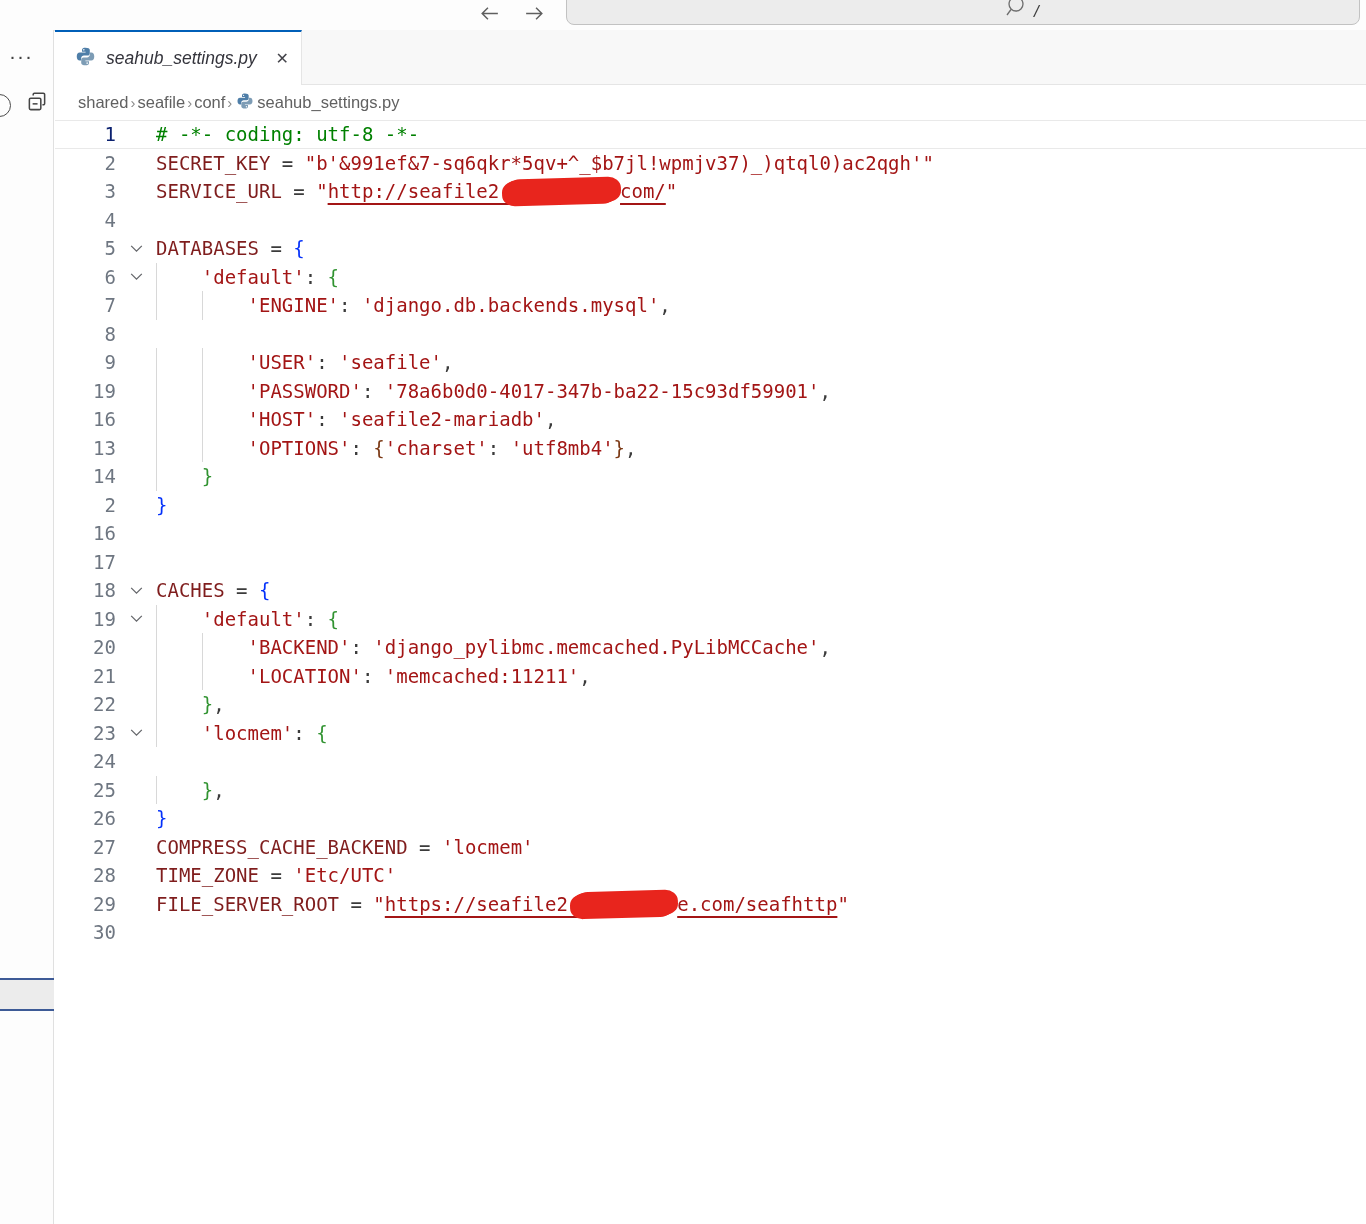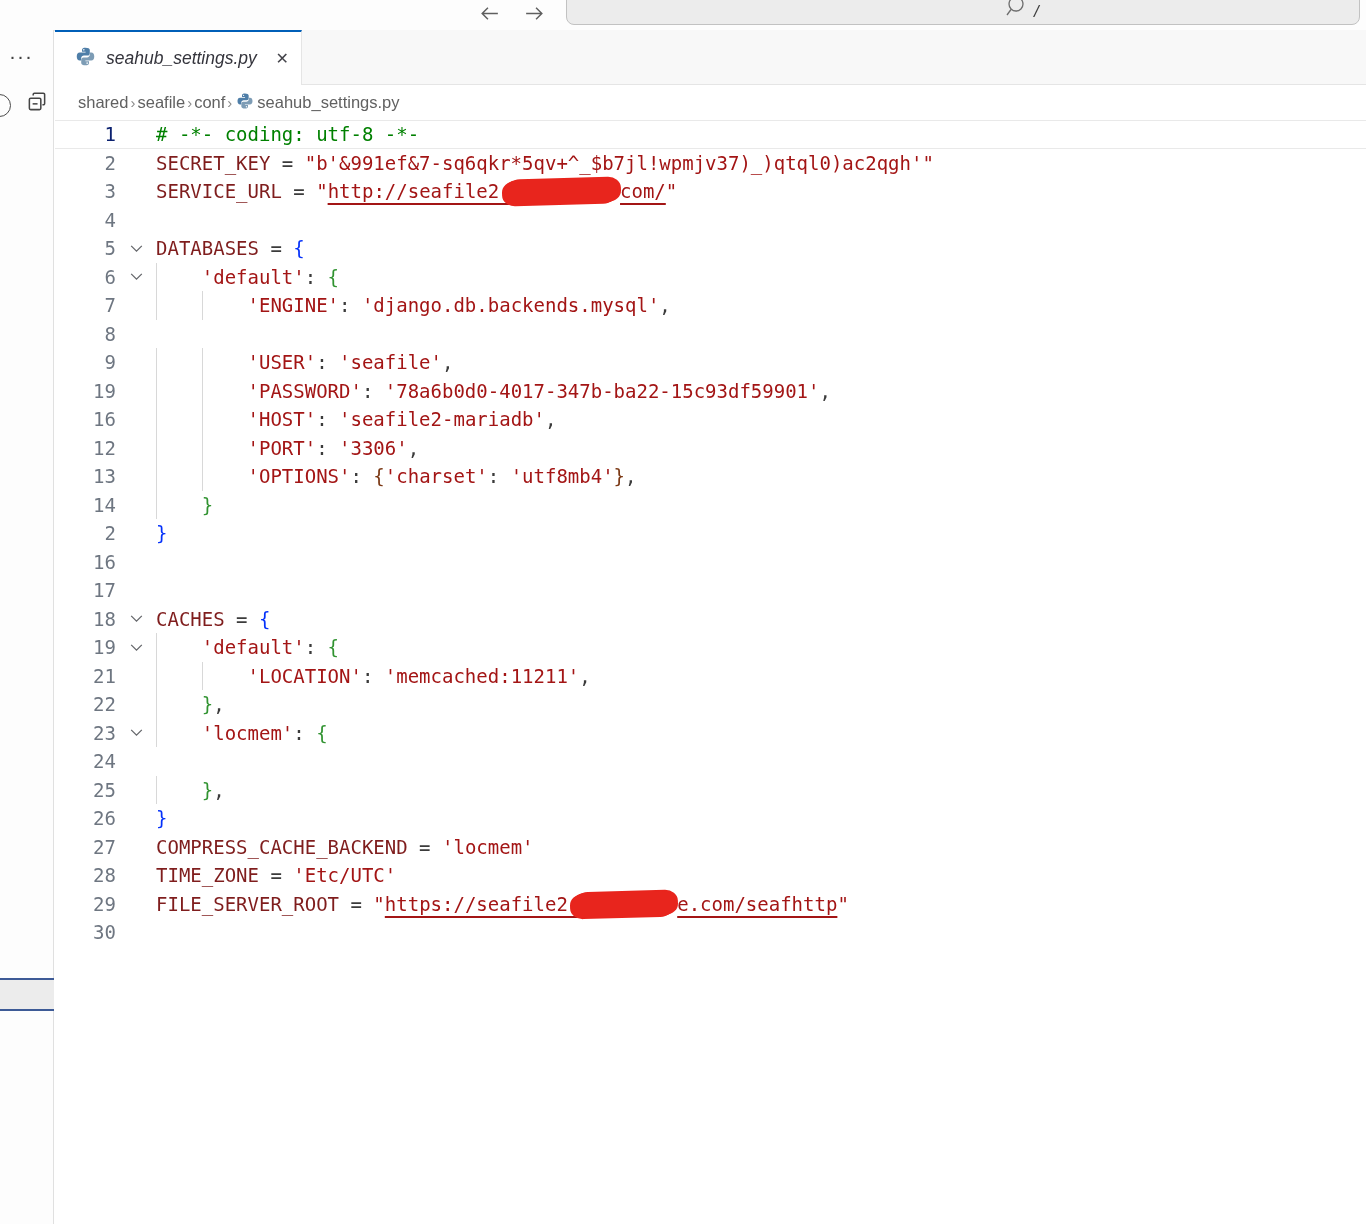--- a/index.html
+++ b/index.html
@@ -194,25 +194,20 @@
         <span class="ln">19</span>
         <span class="chev"></span>
         <span class="codeln"><i class="guide" style="left: 0px;"></i><i class="guide" style="left: 45.76px;"></i><span class="op">        </span><span class="str">'PASSWORD'</span><span class="op">: </span><span class="str">'78a6b0d0-4017-347b-ba22-15c93df59901'</span><span class="op">,</span></span>
       </div>
       <div class="row">
         <span class="ln">16</span>
         <span class="chev"></span>
         <span class="codeln"><i class="guide" style="left: 0px;"></i><i class="guide" style="left: 45.76px;"></i><span class="op">        </span><span class="str">'HOST'</span><span class="op">: </span><span class="str">'seafile2-mariadb'</span><span class="op">,</span></span>
       </div>
       <div class="row">
-        <span class="ln">12</span>
-        <span class="chev"></span>
-        <span class="codeln"><i class="guide" style="left: 0px;"></i><i class="guide" style="left: 45.76px;"></i><span class="op">        </span><span class="str">'PORT'</span><span class="op">: </span><span class="str">'3306'</span><span class="op">,</span></span>
-      </div>
-      <div class="row">
         <span class="ln">13</span>
         <span class="chev"></span>
         <span class="codeln"><i class="guide" style="left: 0px;"></i><i class="guide" style="left: 45.76px;"></i><span class="op">        </span><span class="str">'OPTIONS'</span><span class="op">: </span><span class="b3">{</span><span class="str">'charset'</span><span class="op">: </span><span class="str">'utf8mb4'</span><span class="b3">}</span><span class="op">,</span></span>
       </div>
       <div class="row">
         <span class="ln">14</span>
         <span class="chev"></span>
         <span class="codeln"><i class="guide" style="left: 0px;"></i><span class="op">    </span><span class="b2">}</span></span>
       </div>
       <div class="row">
@@ -240,20 +235,25 @@
         <span class="codeln"><span class="var">CACHES</span><span class="op"> = </span><span class="b1">{</span></span>
       </div>
       <div class="row">
         <span class="ln">19</span>
         <span class="chev">
           <svg width="17" height="17" viewBox="0 0 16 16">
             <path d="M3 5.5 l5 5 5-5" fill="none" stroke="#65676b" stroke-width="1.2"></path>
           </svg>
         </span>
         <span class="codeln"><i class="guide" style="left: 0px;"></i><span class="op">    </span><span class="str">'default'</span><span class="op">: </span><span class="b2">{</span></span>
+      </div>
+      <div class="row">
+        <span class="ln">20</span>
+        <span class="chev"></span>
+        <span class="codeln"><i class="guide" style="left: 0px;"></i><i class="guide" style="left: 45.76px;"></i><span class="op">        </span><span class="str">'BACKEND'</span><span class="op">: </span><span class="str">'django_pylibmc.memcached.PyLibMCCache'</span><span class="op">,</span></span>
       </div>
       <div class="row">
         <span class="ln">21</span>
         <span class="chev"></span>
         <span class="codeln"><i class="guide" style="left: 0px;"></i><i class="guide" style="left: 45.76px;"></i><span class="op">        </span><span class="str">'LOCATION'</span><span class="op">: </span><span class="str">'memcached:11211'</span><span class="op">,</span></span>
       </div>
       <div class="row">
         <span class="ln">22</span>
         <span class="chev"></span>
         <span class="codeln"><i class="guide" style="left: 0px;"></i><span class="op">    </span><span class="b2">}</span><span class="op">,</span></span>

